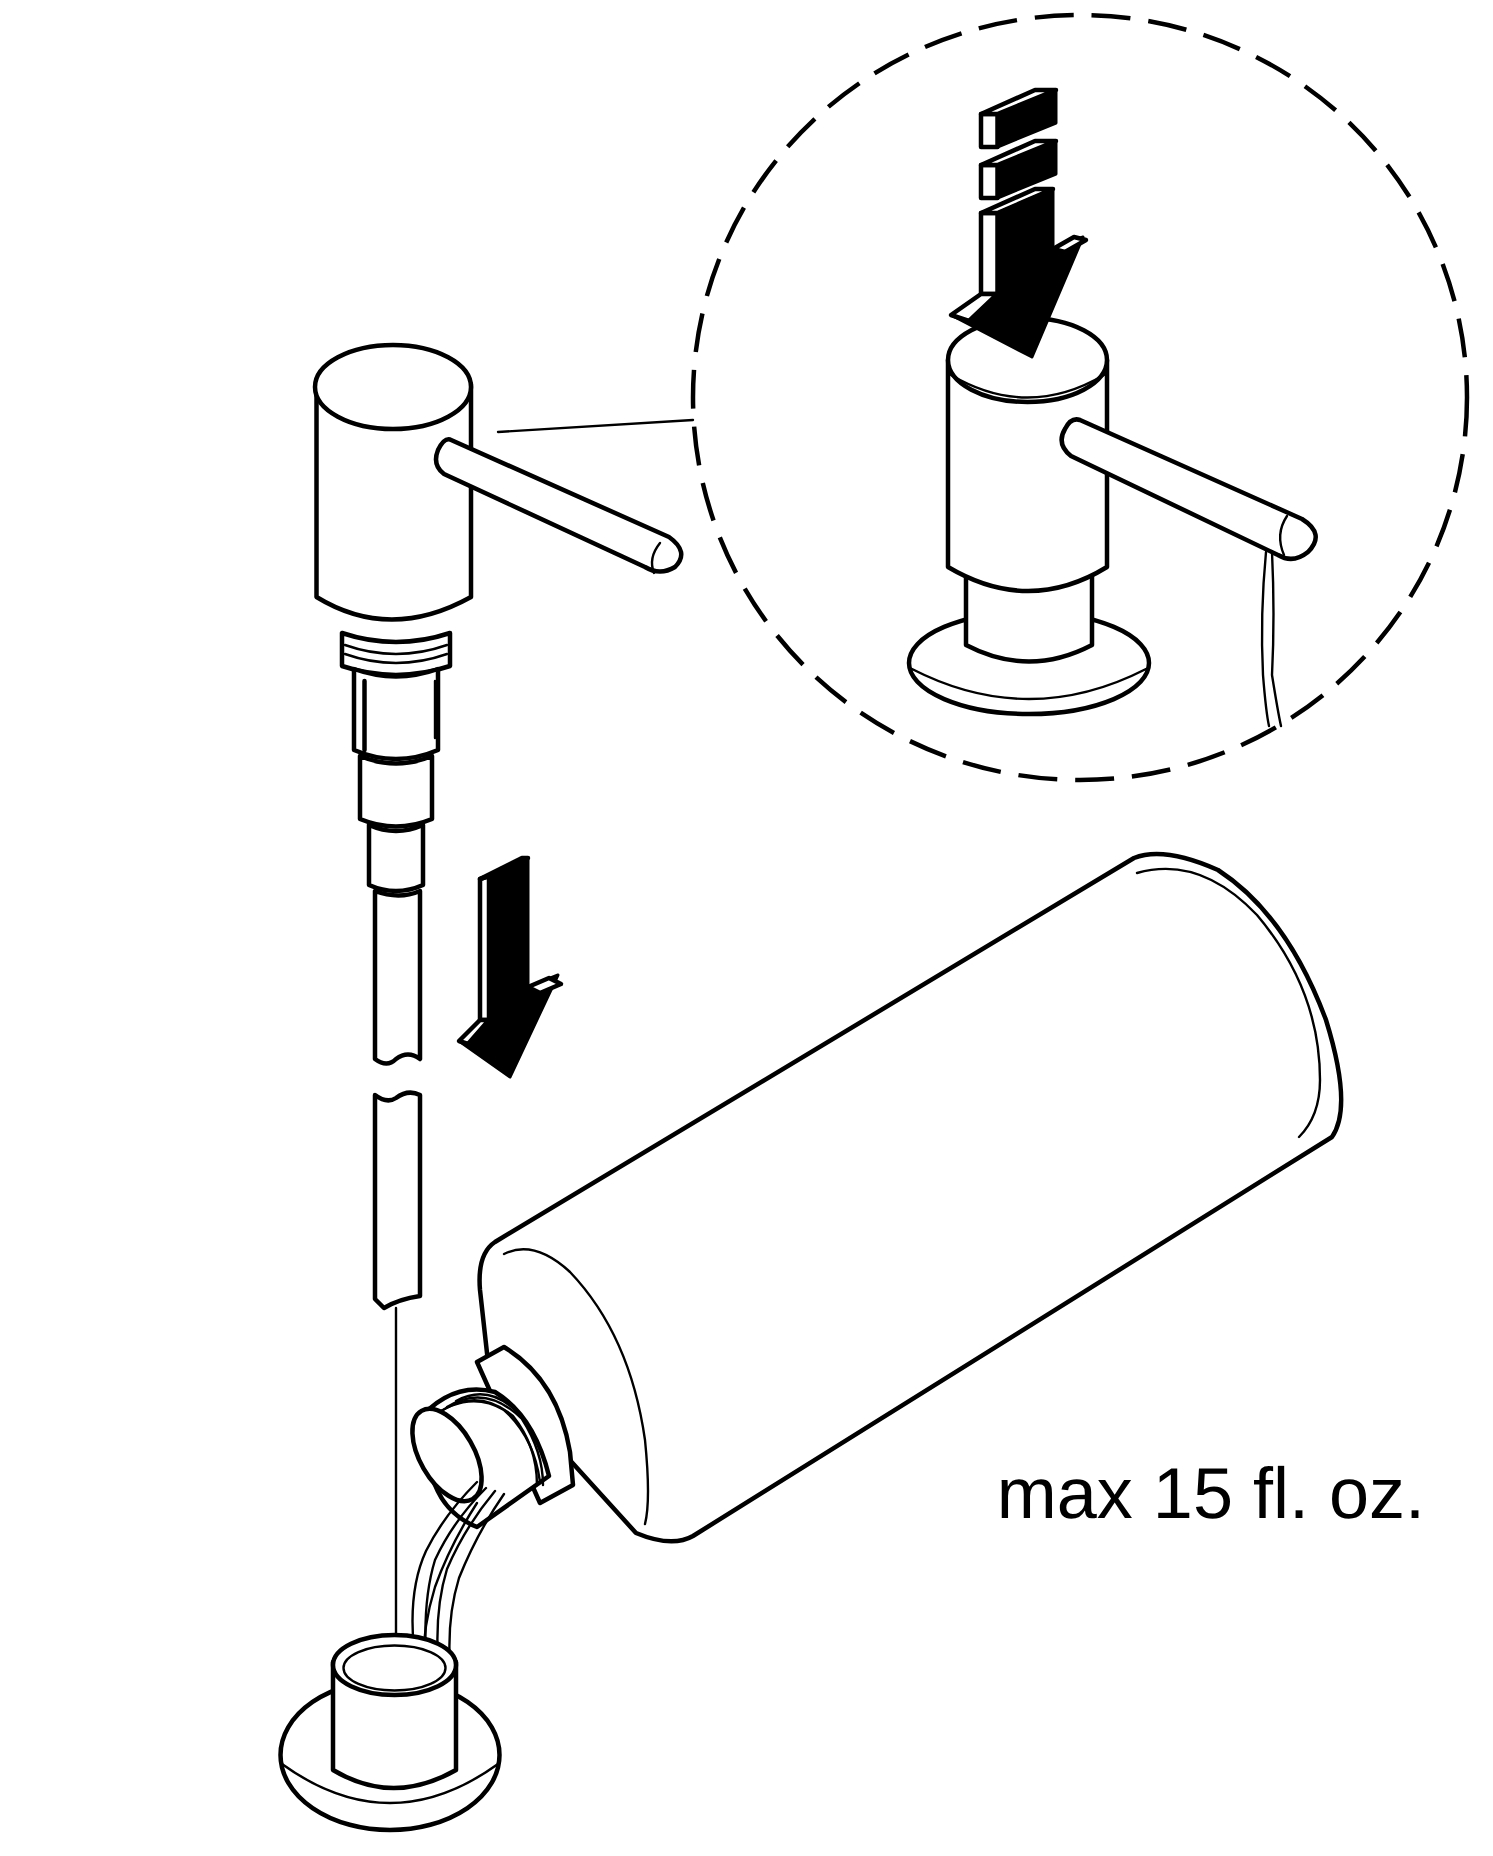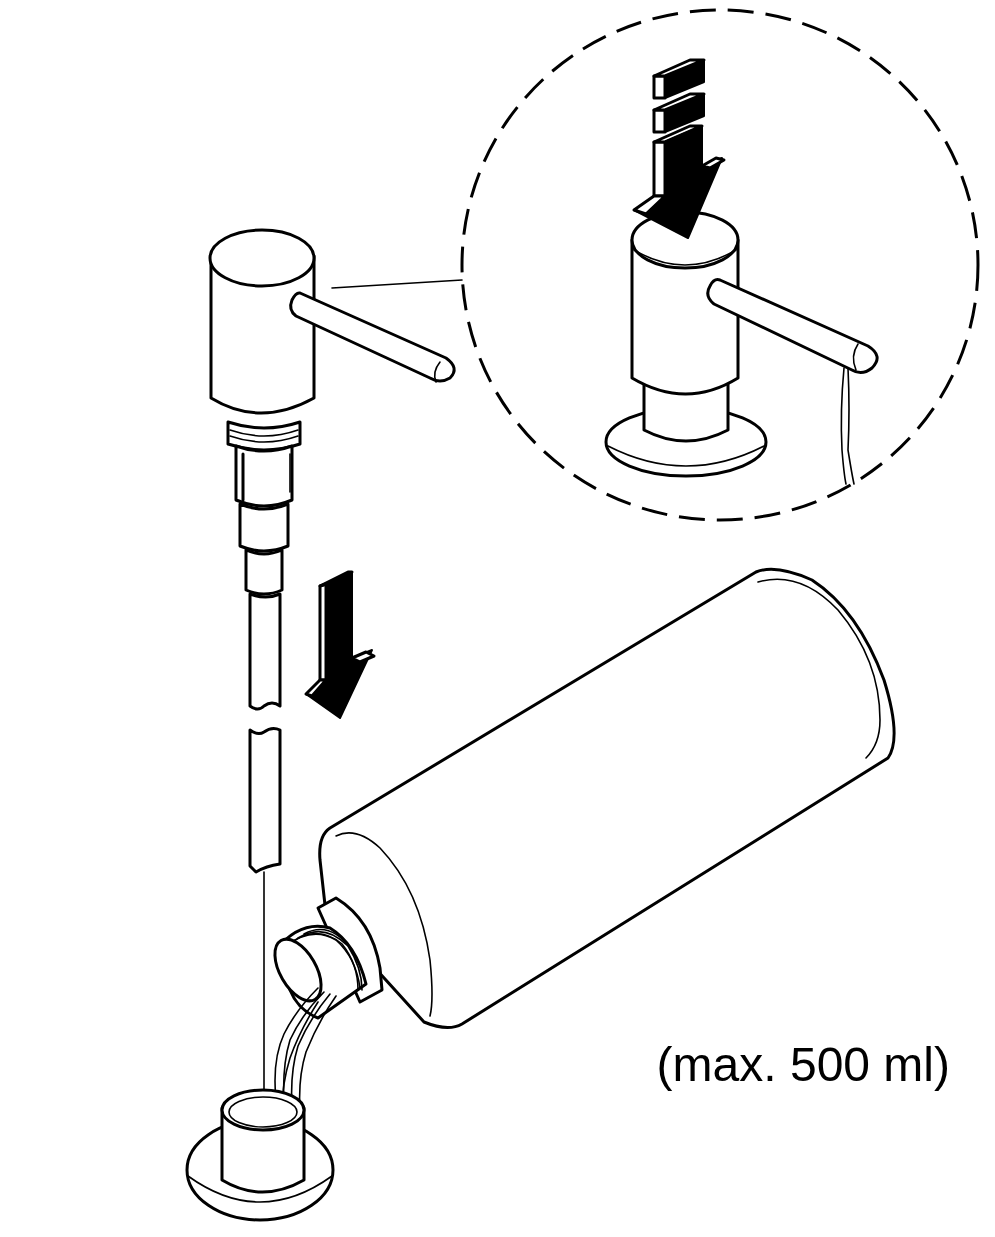--- a/index.html
+++ b/index.html
@@ -122,14 +122,14 @@
     <g>
       <ellipse class="ln" cx="260" cy="1170" rx="73" ry="50"></ellipse>
       <path class="thin" d="M188 1176 Q260 1228 332 1176"></path>
       <path class="ln" d="M222 1108 L222 1180 Q262 1204 304 1180 L304 1108 Z"></path>
       <ellipse class="ln" cx="263" cy="1110" rx="41" ry="20"></ellipse>
       <ellipse class="thin" cx="263" cy="1112" rx="34" ry="15"></ellipse>
     </g>
 
   </svg>
 
-  <div class="caption" style="top: 1036px;">(max. 500 ml)</div>
+  <div class="caption" style="top: 968px;">max 15 fl. oz.</div>
 </div>
 
 </body></html>

